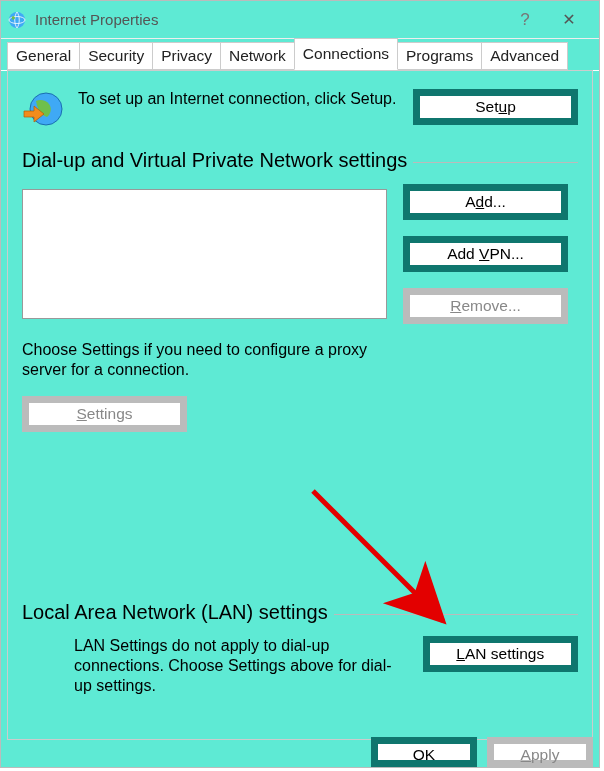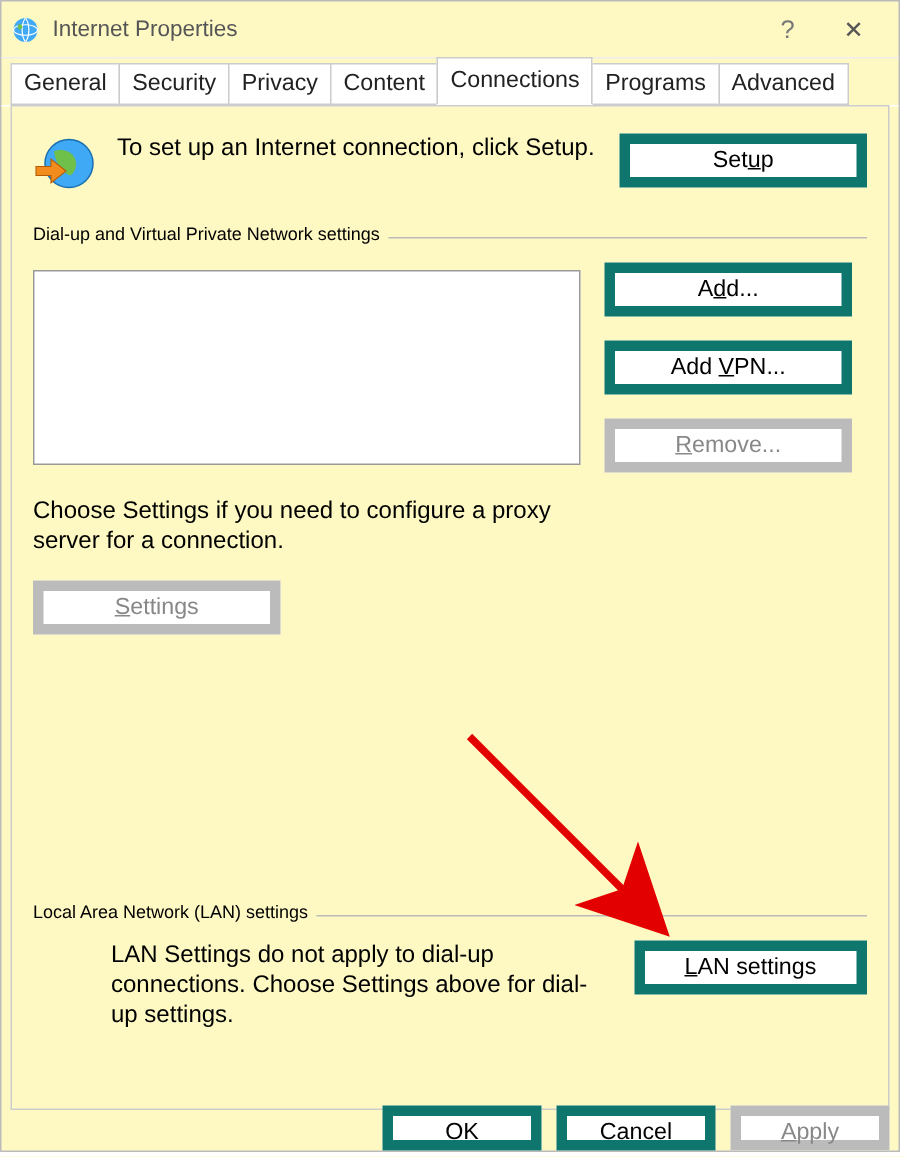--- a/index.html
+++ b/index.html
@@ -9,21 +9,21 @@
       background: #fff;
       font-family: "Segoe UI", Tahoma, sans-serif;
       font-size: 15px;
       color: #000;
       overflow: hidden;
     }
     .window {
       width: 600px;
       height: 768px;
       border: 1px solid #bbb;
-      background: #fef9c3;
+      background: #5eead4;
       position: relative;
     }
     .titlebar {
       height: 38px;
       display: flex;
       align-items: center;
       padding: 0 6px;
       border-bottom: 1px solid #eee;
     }
     .titlebar-icon {
@@ -106,21 +106,21 @@
       color: #888;
       border-color: #bbb;
       cursor: default;
     }
     .section-header {
       display: flex;
       align-items: center;
       gap: 6px;
       margin-bottom: 12px;
     }
-    .section-header .label { font-size: 12px; white-space: nowrap; }
+    .section-header .label { font-size: 20px; white-space: nowrap; }
     .section-header .line {
       flex: 1;
       height: 1px;
       background: #bbb;
       position: relative;
       top: 2px;
     }
     .dial-grid {
       display: flex;
       gap: 16px;
@@ -188,21 +188,21 @@
     </span>
     <span class="title">Internet Properties</span>
     <span class="title-help">?</span>
     <span class="title-close">✕</span>
   </div>
 
   <div class="tabs">
     <div class="tab">General</div>
     <div class="tab">Security</div>
     <div class="tab">Privacy</div>
-    <div class="tab">Content</div>
+    <div class="tab">Network</div>
     <div class="tab active">Connections</div>
     <div class="tab">Programs</div>
     <div class="tab">Advanced</div>
   </div>
 
   <div class="tab-panel">
 
     <div class="hrow">
       <span class="globe-icon">
         <svg viewBox="0 0 42 42" width="42" height="42">
@@ -252,17 +252,16 @@
           <path d="M0,0 L12,6 L0,12 L3,6 z" fill="#e30000"></path>
         </marker>
       </defs>
       <line x1="10" y1="10" x2="140" y2="140" stroke="#e30000" stroke-width="5" marker-end="url(#ah)"></line>
     </svg>
 
   </div>
 
   <div class="dialog-buttons">
     <button class="btn">OK</button>
-    <button class="btn">Cancel</button>
     <button class="btn disabled"><span class="underline-letter">A</span>pply</button>
   </div>
 
 </div>
 
 </body></html>

